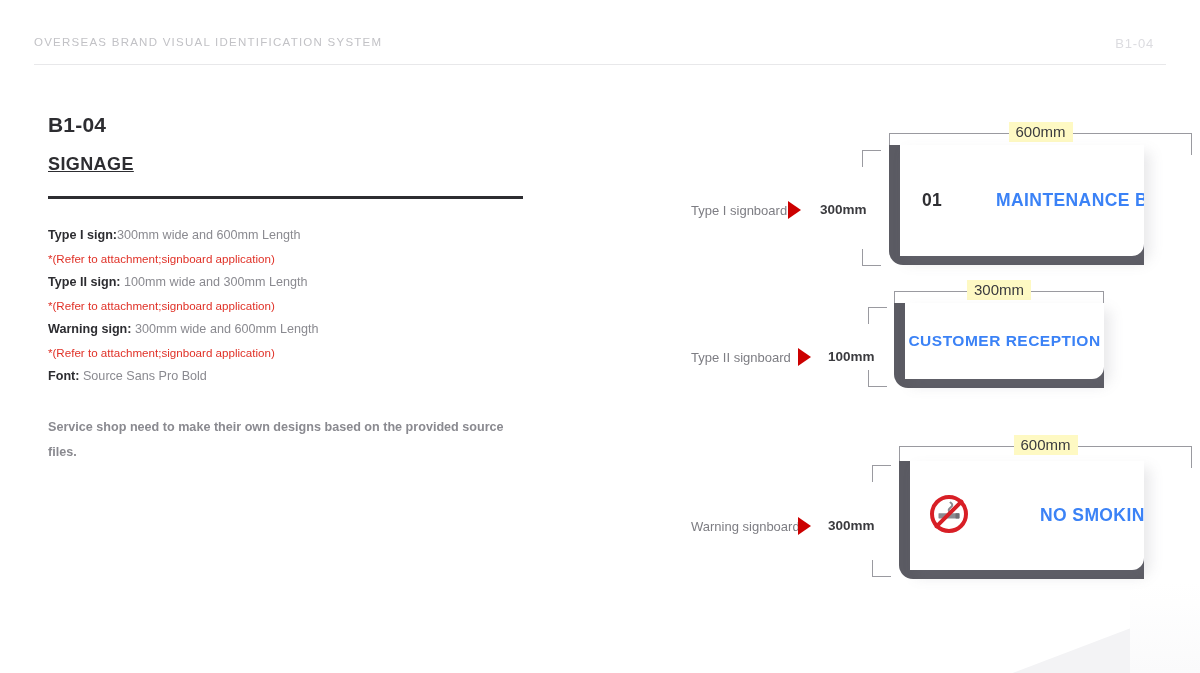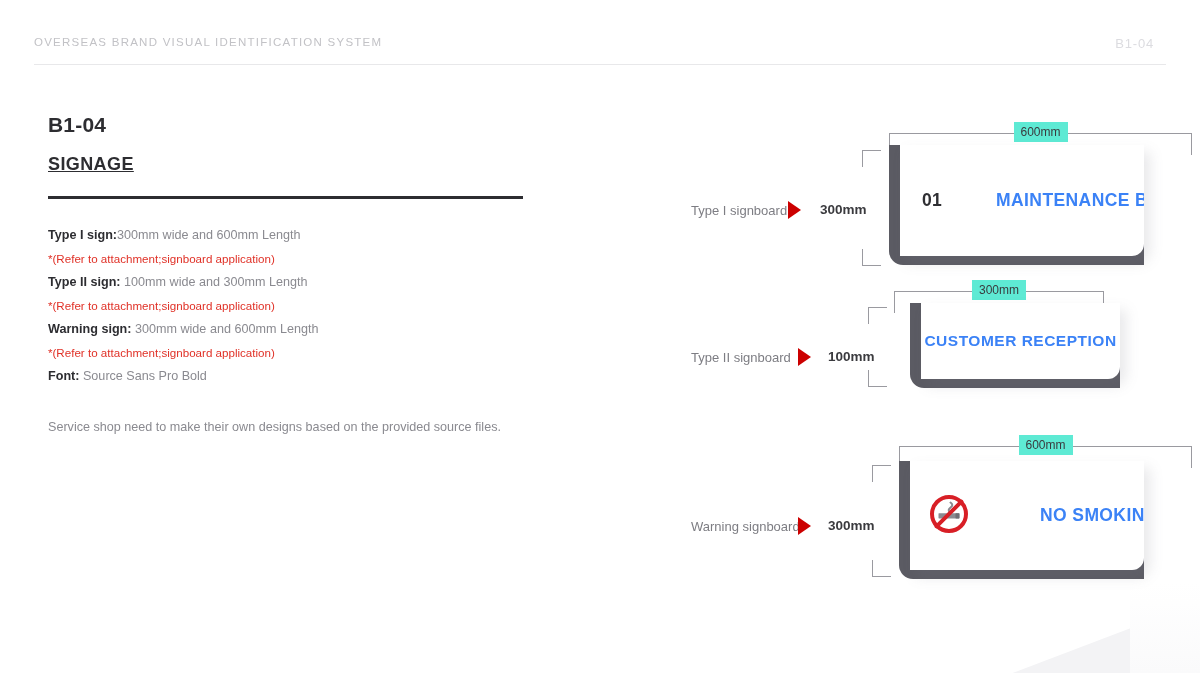--- a/index.html
+++ b/index.html
@@ -137,20 +137,21 @@
     color: #e03127;
     white-space: nowrap;
   }
 
   .outro {
     margin-top: 27px;
     font-size: 12.6px;
     line-height: 25px;
     color: #8a8a90;
     width: 478px;
+    font-weight: bold;
   }
 
   
   .specimens {
     position: absolute;
     left: 640px;
     top: 100px;
     width: 540px;
   }
   .specimen {
@@ -199,23 +200,23 @@
     height: 22px;
     background: #9a9aa0;
   }
   .dim-width .tick.l { left: 0; }
   .dim-width .tick.r { right: 0; }
   .dim-width .wlabel {
     position: absolute;
     top: 0;
     left: 50%;
     transform: translateX(-50%);
-    font-size: 12px;
+    font-size: 15px;
     color: #3a3a3e;
-    background: #5eead4;
+    background: #fef9c3;
     padding: 0 7px;
     white-space: nowrap;
     line-height: 20px;
   }
 
   
   .dim-height {
     position: absolute;
     width: 18px;
   }
@@ -382,21 +383,21 @@
       <div class="tick r"></div>
       <div class="wline left" style="width:210px;"></div>
       <div class="wlabel">300mm</div>
     </div>
 
     <div class="dim-height" style="left:228px; top:32px; height:80px;">
       <div class="cnr top"></div>
       <div class="cnr bottom"></div>
     </div>
 
-    <div class="board" style="left:270px; top:28px; width:210px; height:85px;text-align:center;">
+    <div class="board" style="left:254px; top:28px; width:210px; height:85px;text-align:center;">
       <div class="edge"></div>
       <div class="face">
         <div class="face-inner center">
           <span class="board-text small">CUSTOMER RECEPTION</span>
         </div>
       </div>
     </div>
   </div>
 
   <div class="specimen">

